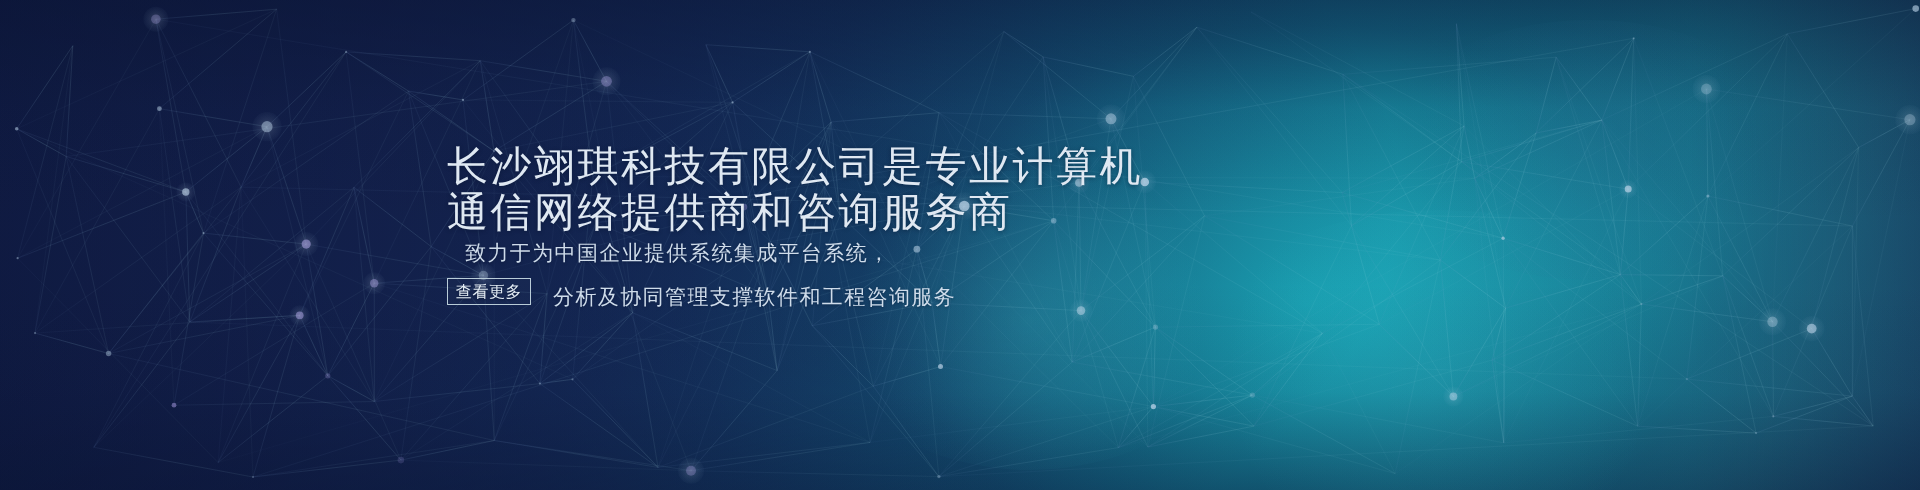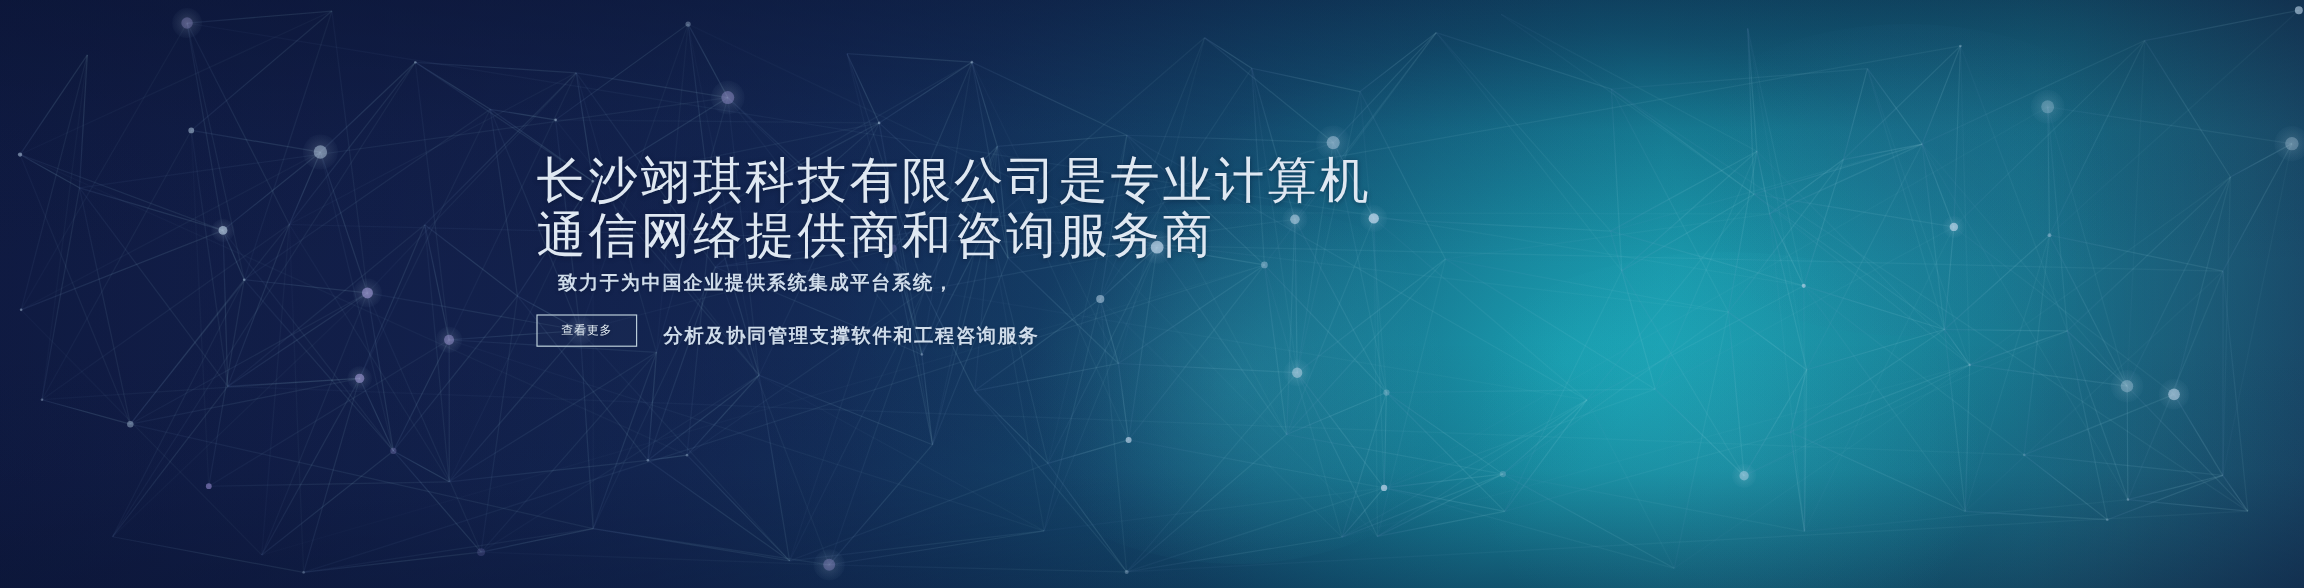--- a/index.html
+++ b/index.html
@@ -41,21 +41,21 @@
     position:absolute; inset:0;
     background:linear-gradient(to left, rgba(16,40,78,0.60) 0%, rgba(16,40,78,0.18) 12%, rgba(0,0,0,0) 28%);
   }
 
   
   #net { position:absolute; inset:0; width:1920px; height:490px; }
 
   
   .content {
     position:absolute;
-    left:0; top:0;
+    left:0; top:16px;
     width:1920px; height:390px;
   }
 
   .headline {
     position:absolute;
     left:447px;
     top:127px;
     font-family:"Liberation Serif", serif;
     font-size:41px;
     line-height:46px;
@@ -66,42 +66,42 @@
     white-space:nowrap;
   }
   .headline .hl-line { display:block; }
 
   .subtitle {
     position:absolute;
     left:465px;
     top:215px;
     width:470px;
     font-family:"Liberation Sans", sans-serif;
-    font-size:16px;
+    font-size:21px;
     line-height:44px;
     letter-spacing:1.4px;
     color:#cfdcea;
-    font-weight:700;
+    font-weight:400;
     text-shadow:0 1px 3px rgba(4,16,40,0.4);
     white-space:nowrap;
   }
   .subtitle .sub-line { display:block; }
   .subtitle .sub-line.indent { margin-left:88px; }
 
   .more-btn {
     position:absolute;
     left:447px;
     top:262px;
     width:84px;
     height:27px;
     border:1px solid #b9ccd8;
     background:rgba(255,255,255,0.02);
     color:#e3ecf4;
     font-family:"Liberation Sans", sans-serif;
-    font-size:10px;
+    font-size:16px;
     letter-spacing:0.6px;
     line-height:25px;
     text-align:center;
     cursor:pointer;
     text-shadow:0 1px 2px rgba(4,16,40,0.5);
   }
 
   
   .blob {
     position:absolute;

